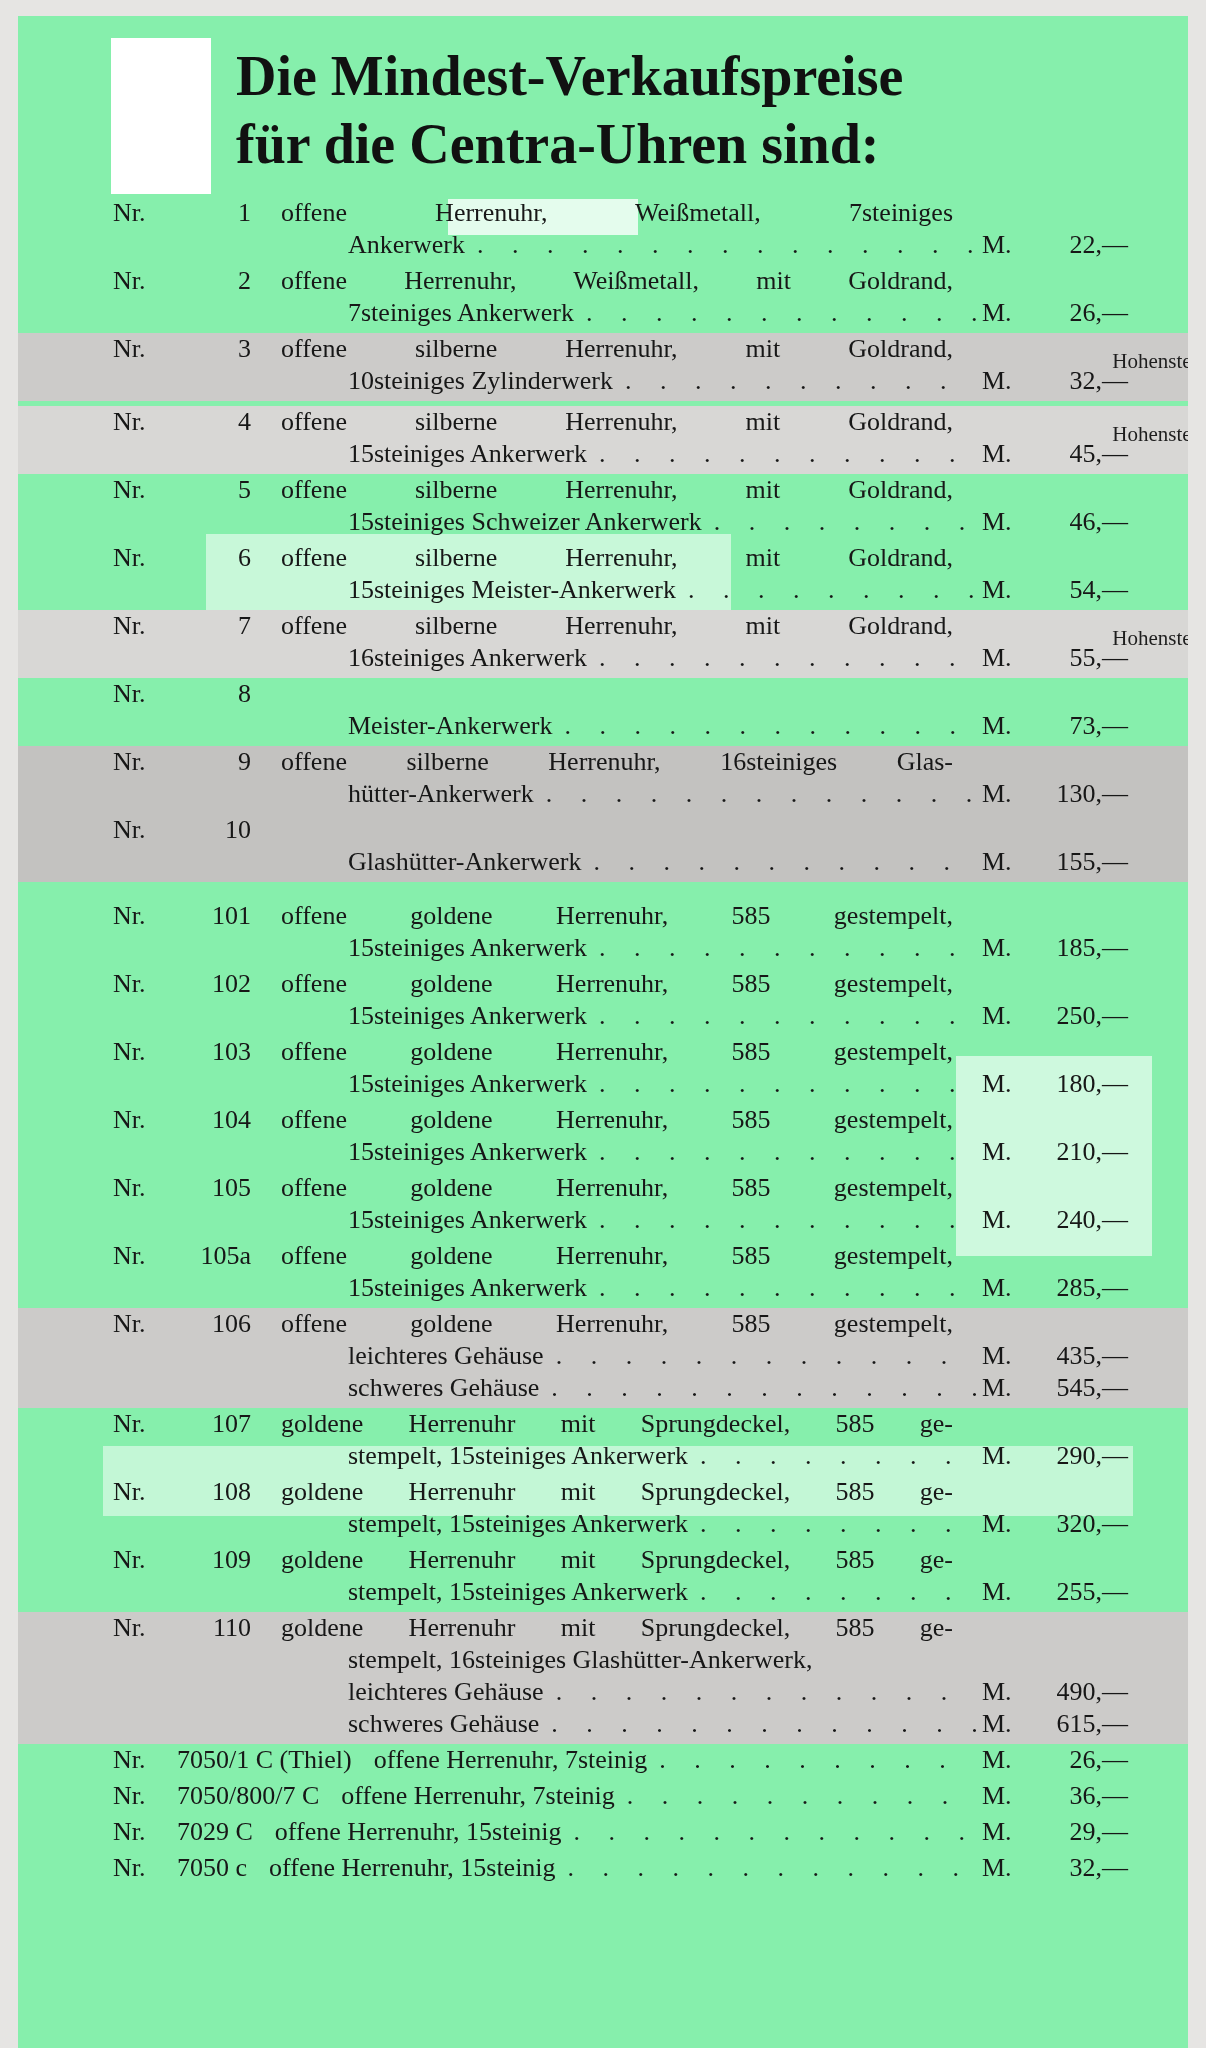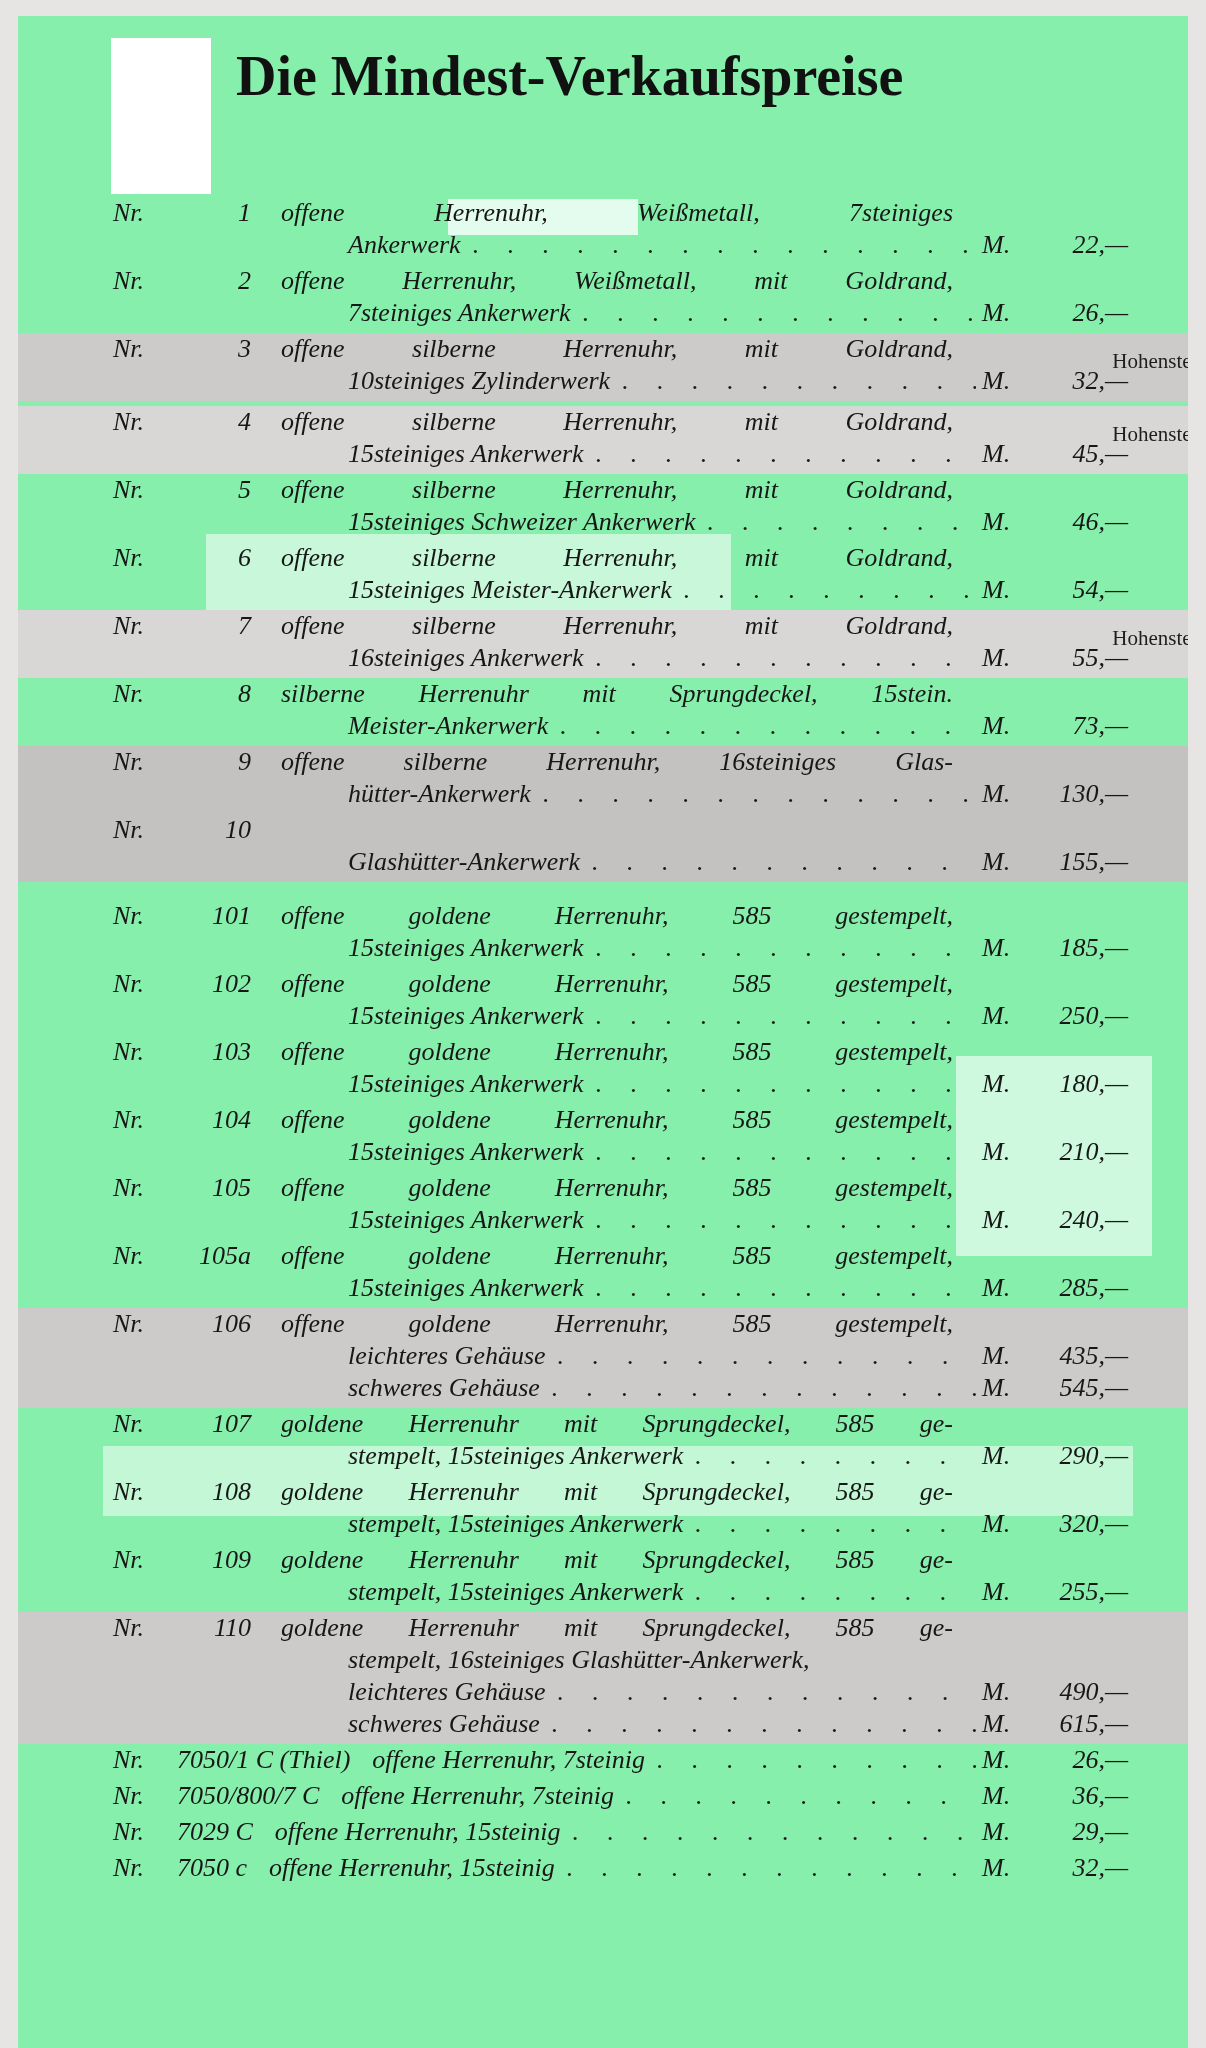--- a/index.html
+++ b/index.html
@@ -13,21 +13,21 @@
   .patch-1{left:430px;top:183px;width:190px;height:36px;background:rgba(255,255,255,.78);}
   .patch-2{left:188px;top:518px;width:525px;height:102px;background:rgba(255,255,255,.55);}
   .patch-3{left:85px;top:1430px;width:1030px;height:70px;background:rgba(255,255,255,.5);}
   .patch-4{left:938px;top:1040px;width:196px;height:200px;background:rgba(255,255,255,.6);}
   .title{
     position:absolute;left:218px;top:26px;margin:0;z-index:2;
     font-size:56px;line-height:68px;font-weight:700;color:#111111;
   }
   .list{position:absolute;left:0;top:181px;width:1206px;z-index:1;}
   .entry{position:relative;padding:0 96px 4px 0;}
-  .eline{display:flex;align-items:flex-start;font-size:26px;line-height:32px;font-style:italic;}
+  .eline{display:flex;align-items:flex-start;font-size:26px;line-height:32px;}
   .no-label{margin-left:95px;width:50px;flex:none;}
   .no{width:88px;flex:none;text-align:right;}
   .desc{margin-left:30px;width:672px;flex:none;text-align:justify;text-align-last:justify;}
   .cont{padding-left:330px;}
   .cont-text{flex:none;white-space:nowrap;}
   .dots{flex:1 1 auto;overflow:hidden;white-space:nowrap;margin:0 6px 0 12px;}
   .dots::before{content:". . . . . . . . . . . . . . . . . . . . . . . . . . . . . . . . . . . .";word-spacing:22px;}
   .cur{flex:none;width:46px;}
   .price{flex:none;width:100px;text-align:right;white-space:nowrap;}
   .watermark{position:absolute;top:15px;right:16px;font-size:21px;line-height:26px;color:#1e1e1e;z-index:2;}
@@ -43,21 +43,21 @@
 </head>
 <body>
 
 <div class="page">
   <div class="artifact box-topleft"></div>
   <div class="artifact patch-1"></div>
   <div class="artifact patch-2"></div>
   <div class="artifact patch-3"></div>
   <div class="artifact patch-4"></div>
 
-  <h1 class="title"><span>Die Mindest-Verkaufspreise</span><br></h1>
+  <h1 class="title"><span>Die Mindest-Verkaufspreise</span><br><span>für die Centra-Uhren sind:</span></h1>
 
   <div id="list" class="list">
       <div class="entry">
         <div class="eline first">
           <span class="no-label">Nr.</span>
           <span class="no">1</span>
           <span class="desc">offene Herrenuhr, Weißmetall, 7steiniges</span>
         </div>
         <div class="eline cont">
           <span class="cont-text">Ankerwerk</span>
@@ -144,21 +144,20 @@
           <span class="dots"></span>
           <span class="cur">M.</span>
           <span class="price">55,—</span>
         </div>
         <span class="watermark">Hohenstein</span>
       </div>
       <div class="entry">
         <div class="eline first">
           <span class="no-label">Nr.</span>
           <span class="no">8</span>
-          <span class="desc">silberne Herrenuhr mit Sprungdeckel, 15stein.</span>
         </div>
         <div class="eline cont">
           <span class="cont-text">Meister-Ankerwerk</span>
           <span class="dots"></span>
           <span class="cur">M.</span>
           <span class="price">73,—</span>
         </div>
       </div>
       <div class="entry band-dark">
         <div class="eline first">

